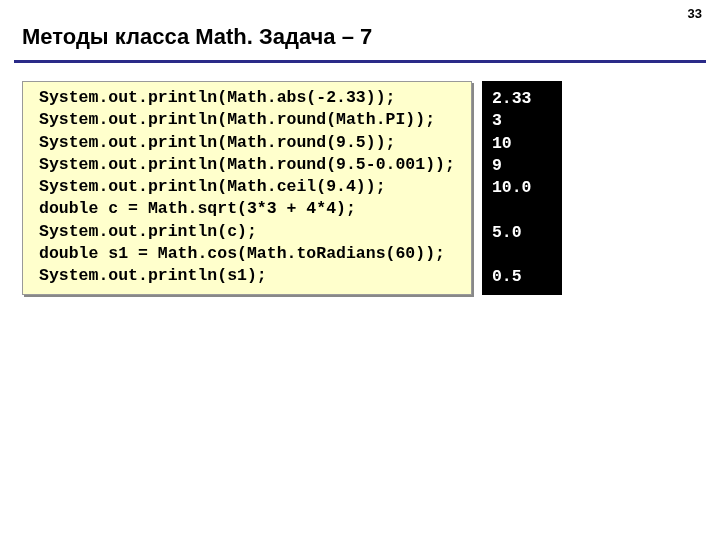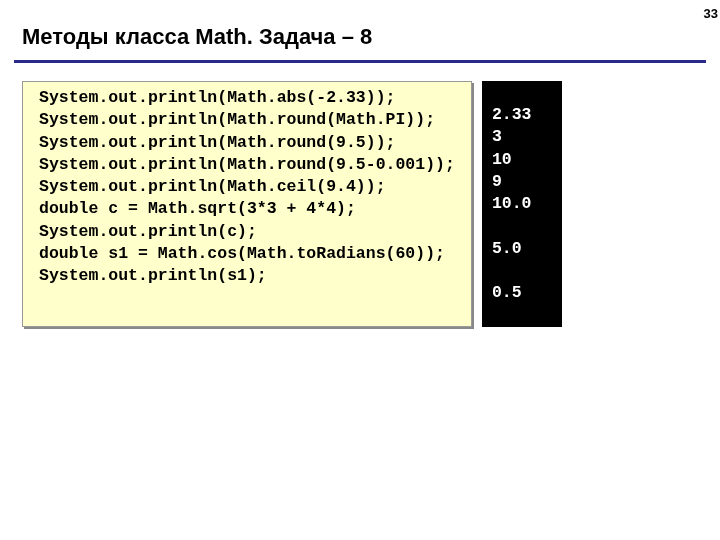--- a/index.html
+++ b/index.html
@@ -7,21 +7,21 @@
       width: 720px;
       height: 540px;
       background: #fff;
       font-family: Arial, sans-serif;
       position: relative;
       overflow: hidden;
     }
     .page-num {
       position: absolute;
       top: 6px;
-      right: 2px;
+      right: 18px;
       font-size: 13px;
       font-weight: bold;
     }
     .title {
       font-size: 22px;
       font-weight: bold;
       padding: 24px 22px 10px 22px;
     }
     .hr {
       margin: 0 14px 18px 14px;
@@ -41,36 +41,36 @@
       font-family: "Courier New", monospace;
       font-size: 16.5px;
       font-weight: bold;
       line-height: 1.35;
       white-space: pre;
       flex: 0 0 auto;
     }
     .out-box {
       background: #000;
       color: #fff;
-      padding: 23px 10px;
+      padding: 7px 10px;
       font-family: "Courier New", monospace;
       font-size: 16.5px;
       font-weight: bold;
       line-height: 1.35;
       white-space: pre;
       flex: 0 0 auto;
       min-width: 80px;
     }
   </style>
 </head>
 <body>
 
 <div class="page-num">33</div>
 
-<h1 class="title">Методы класса Math. Задача – 8</h1>
+<h1 class="title">Методы класса Math. Задача – 7</h1>
 <div class="hr"></div>
 
 <div class="content">
   <div class="code-box">System.out.println(Math.abs(-2.33));
 System.out.println(Math.round(Math.PI));
 System.out.println(Math.round(9.5));
 System.out.println(Math.round(9.5-0.001));
 System.out.println(Math.ceil(9.4));
 double c = Math.sqrt(3*3 + 4*4);
 System.out.println(c);

